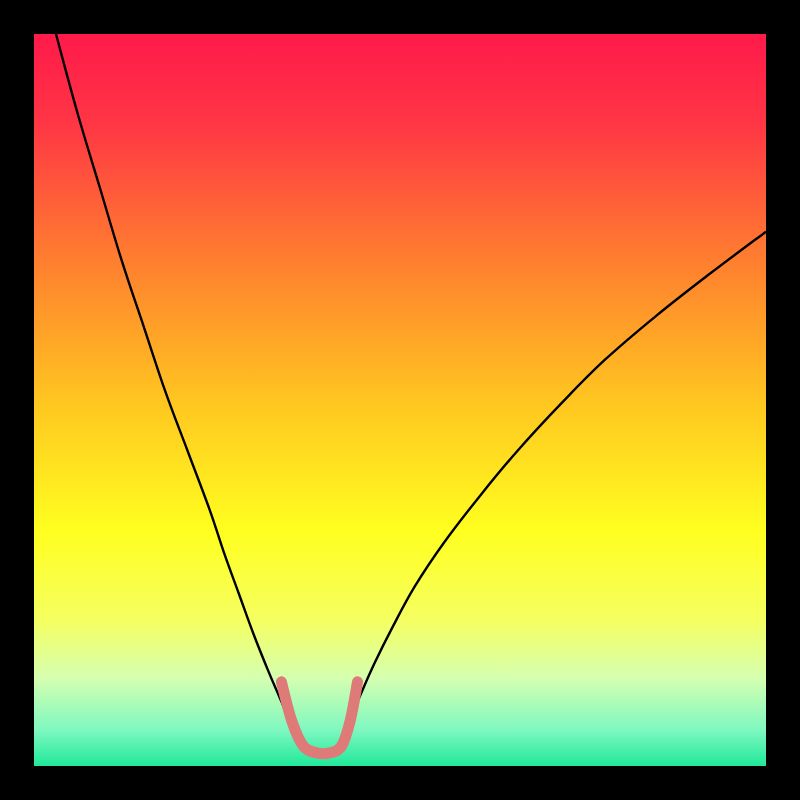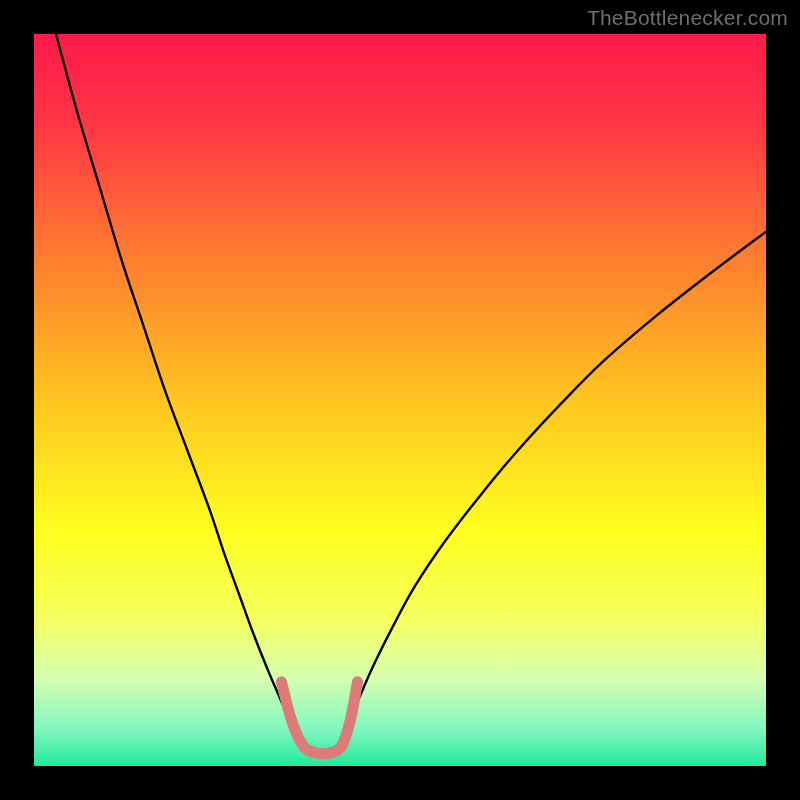--- a/index.html
+++ b/index.html
@@ -33,21 +33,20 @@
     font-size: 21px;
     letter-spacing: 0.2px;
     font-weight: 400;
   }
   svg { display: block; }
 </style>
 </head>
 <body>
 
 <div class="frame">
-  <div class="watermark">TheBottlenecker.com</div>
 
   <div class="plot-area">
     <svg id="chart-svg" width="732" height="732" viewBox="0 0 732 732">
         <defs>
           <linearGradient id="bg-grad" x1="0" y1="0" x2="0" y2="1">
             <stop offset="0%" stop-color="#ff1a4a"></stop>
             <stop offset="12%" stop-color="#ff3545"></stop>
             <stop offset="30%" stop-color="#ff7b30"></stop>
             <stop offset="50%" stop-color="#ffc520"></stop>
             <stop offset="68%" stop-color="#ffff20"></stop>

